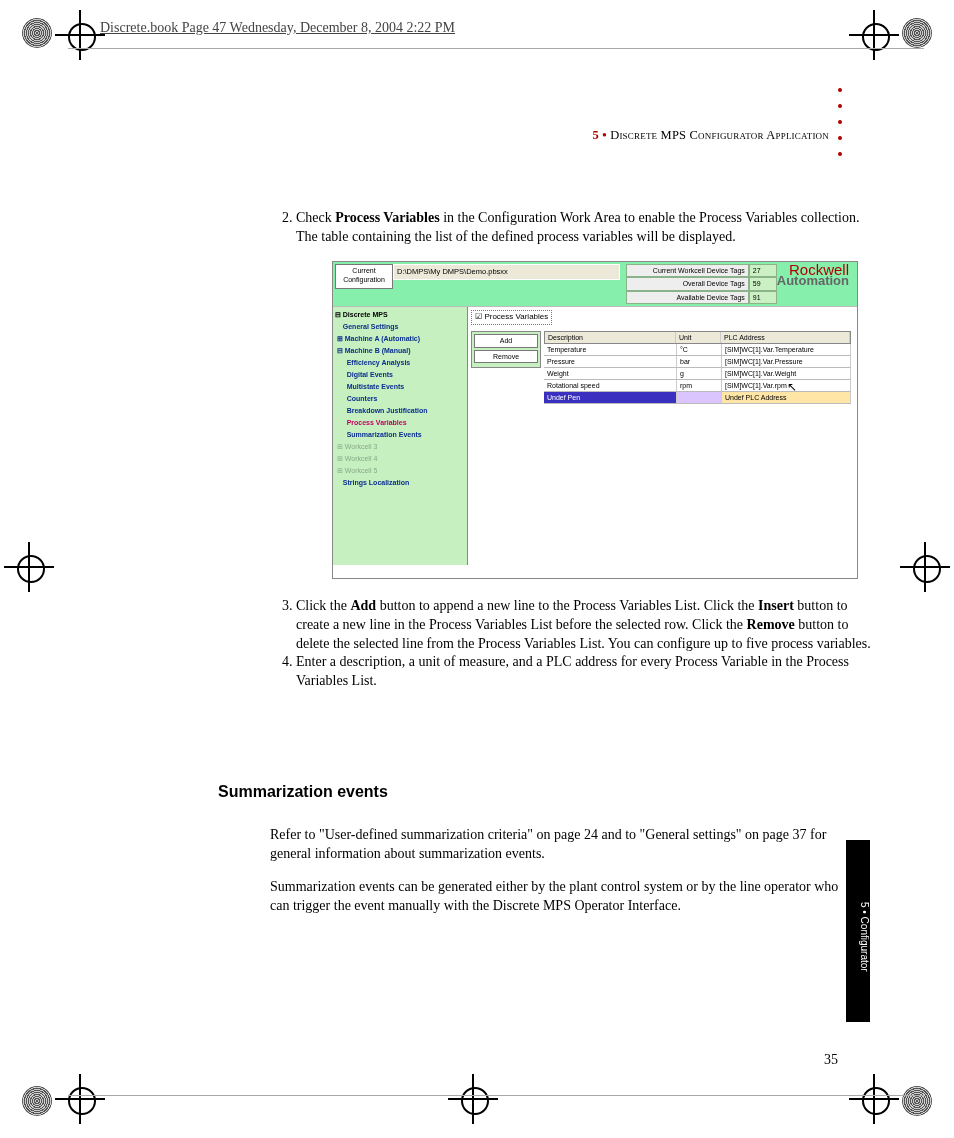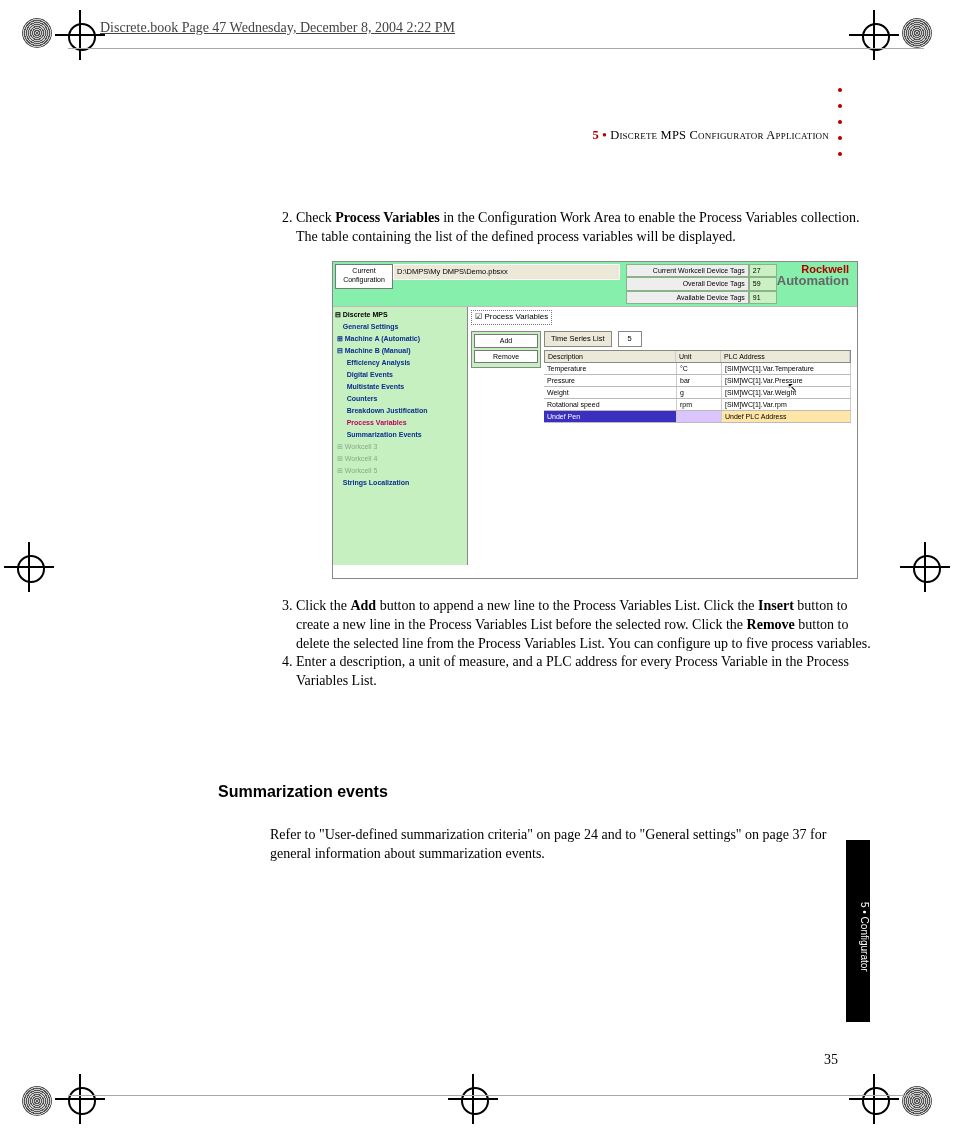--- a/index.html
+++ b/index.html
@@ -171,21 +171,21 @@
     padding: 1px 3px;
     font-size: 7px;
   }
   .ra-logo {
     margin-left: auto;
     text-align: right;
     padding-right: 6px;
     line-height: 11px;
     font-family: Arial, sans-serif;
   }
-  .ra-logo .r1 { color: #b00000; font-weight: bold; font-size: 11px; }
+  .ra-logo .r1 { color: #b00000; font-weight: normal; font-size: 15px; }
   .ra-logo .r2 { color: #666;   font-weight: bold; font-size: 13px; text-align: right; }
 
   .ss-body { display: flex; height: calc(100% - 58px); }
   .tree-pane {
     width: 130px;
     background: #c7f0c0;
     border-right: 1px solid #888;
     padding: 2px;
     color: #0a2e8f;
     font-weight: bold;
@@ -402,24 +402,20 @@
           <div class="node">    Strings Localization</div>
         </div>
         <div class="right-pane">
           <span class="cursor-ptr">↖</span>
           <div class="pv-check">☑ Process Variables</div>
           <div class="action-pane">
             <span class="abtn">Add</span>
             <span class="abtn">Remove</span>
           </div>
           <div class="grid-pane">
-            <div class="tslist-row">
-              <div class="tslbl">Time Series List</div>
-              <div class="tsval">5</div>
-            </div>
             <div class="grid-head-row">
               <div class="col-desc">Description</div>
               <div class="col-unit">Unit</div>
               <div class="col-plc">PLC Address</div>
             </div>
             <div class="grid-row">
                 <div class="col-desc">Temperature</div>
                 <div class="col-unit">°C</div>
                 <div class="col-plc">[SIM]WC[1].Var.Temperature</div>
               </div>
@@ -451,16 +447,17 @@
   <li>
     <span>Click the </span><span class="strong">Add</span><span> button to append a new line to the Process Variables List. Click the </span><span class="strong">Insert</span><span> button to create a new line in the Process Variables List before the selected row. Click the </span><span class="strong">Remove</span><span> button to delete the selected line from the Process Variables List. You can configure up to five process variables.</span>
   </li>
   <li>Enter a description, a unit of measure, and a PLC address for every Process Variable in the Process Variables List.</li>
 </ol>
 
 <h3 class="sect" style="top:783px">Summarization events</h3>
 
 <div class="after-sect" style="top:812px">
   <p>Refer to "User-defined summarization criteria" on page 24 and to "General settings" on page 37 for general information about summarization events.</p>
+  <p>Summarization events can be generated either by the plant control system or by the line operator who can trigger the event manually with the Discrete MPS Operator Interface.</p>
 </div>
 
 <div class="side-tab">5 • Configurator</div>
 <div class="page-num">35</div>
 
 </body></html>

